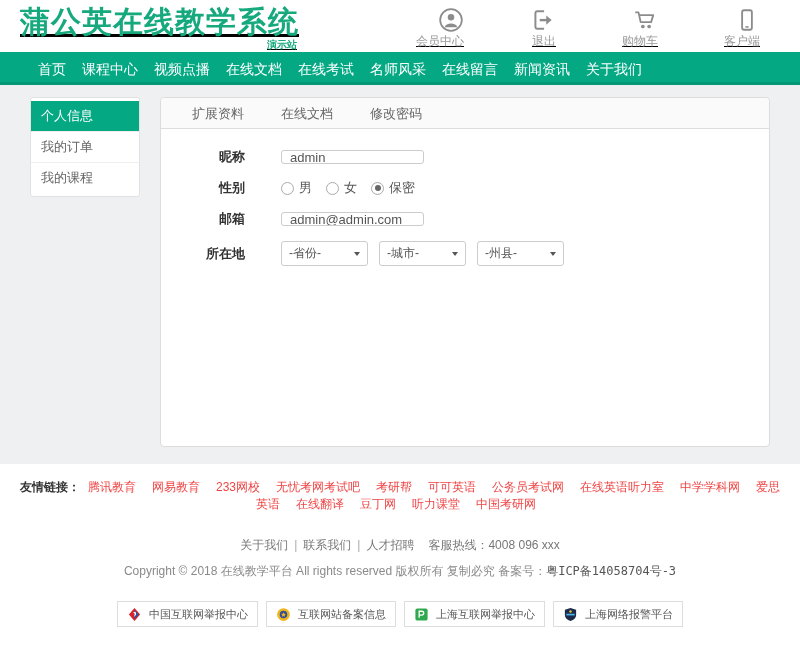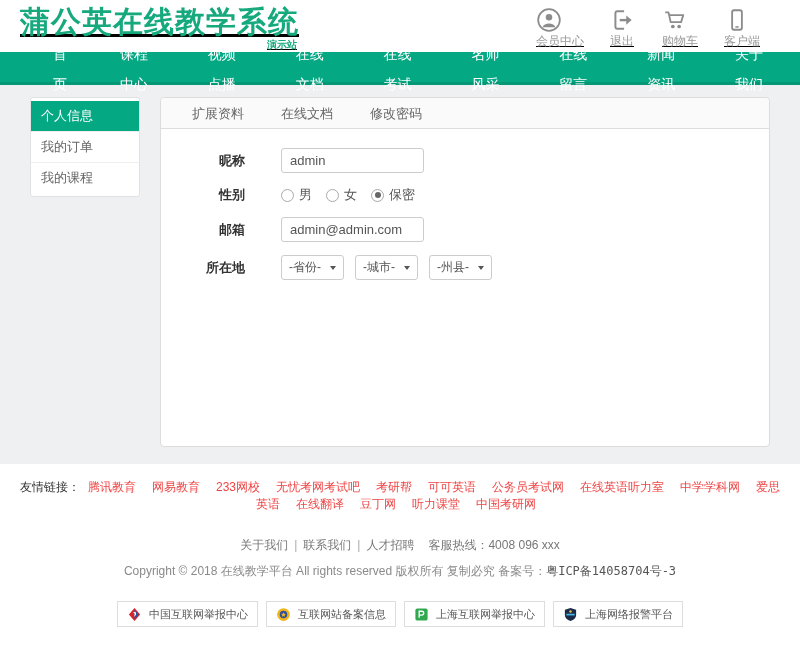--- a/index.html
+++ b/index.html
@@ -9,56 +9,56 @@
     font-family:"Liberation Sans","DejaVu Sans",sans-serif;
   }
   a { text-decoration:none; cursor:pointer; }
 
   
   .site-header { height:52px; background:#fff; display:flex; justify-content:space-between; align-items:center; padding:0 40px 0 20px;text-decoration:underline; }
   .logo-wrap { display:inline-block; margin-top:6px; }
   .logo-text { font-size:30px; font-weight:bold; color:#16a97d; letter-spacing:1px; line-height:32px; }
   .logo-sub { font-size:10px; font-weight:bold; color:#16a97d; text-align:right; padding-right:2px; }
   .quick-links { display:flex; gap:26px; margin-top:4px; }
-  .ql { display:flex; flex-direction:column; align-items:flex-start; gap:0; }
+  .ql { display:flex; flex-direction:column; align-items:flex-end; gap:0;margin-left:40px; }
   .ql svg { width:26px; height:26px; display:block; }
   .ql-label { font-size:12px; color:#999; }
 
   
   .main-nav { height:33px; background:#04a984; box-shadow:inset 0 -3px 0 rgba(0,0,0,.10); display:flex; align-items:center; padding-left:30px; }
-  .main-nav a { color:#fff; font-size:14px; margin:0 23px; line-height:30px; }
+  .main-nav a { color:#fff; font-size:14px; margin:0 8px; line-height:30px; }
 
   
   .content { background:#eef0f2; padding:12px 30px 17px; display:flex; gap:20px; min-height:379px; }
   .sidebar { width:110px; background:#fff; border:1px solid #e2e2e2; border-radius:3px; padding:3px 0; align-self:flex-start; }
   .side-item { font-size:13px; color:#666; padding:0 10px; line-height:30px; border-top:1px solid #efefef; cursor:pointer; }
   .side-item:first-child { border-top:none; }
   .side-item.active { background:#04a984; color:#fff; }
 
   .panel { flex:1; background:#fff; border:1px solid #dcdcdc; border-radius:4px; height:350px; }
   .tabs { height:31px; background:#fafafa; border-bottom:1px solid #ddd; display:flex; padding-left:17px; border-radius:4px 4px 0 0; }
   .tab { font-size:13px; color:#666; line-height:31px; padding:0 14px; margin-right:9px; cursor:pointer; }
   .tab.active { background:#fff; color:#333; height:32px; border:1px solid #e0e0e0; border-bottom:none; position:relative; z-index:1; }
 
   .profile-form { padding-top:19px; }
   .frow { display:flex; align-items:center; margin-bottom:13px; }
   .flabel { width:84px; text-align:right; font-size:13px; font-weight:bold; color:#333; margin-right:36px; flex:none; }
-  .tinput { width:143px; height:25px; border:1px solid #ccc; border-radius:3px; padding:0 8px; font-size:13px; color:#555; outline:none; background:#fff; font-family:inherit; }
+  .tinput { width:143px; height:14px; border:1px solid #ccc; border-radius:3px; padding:0 8px; font-size:13px; color:#555; outline:none; background:#fff; font-family:inherit; }
   .radio-group { display:flex; align-items:center; gap:14px; }
   .radio-opt { display:flex; align-items:center; gap:5px; font-size:13px; color:#555; cursor:pointer; }
   .radio { width:13px; height:13px; border:1px solid #a9a9a9; border-radius:50%; background:#fff; position:relative; flex:none; }
   .radio.checked::after { content:""; position:absolute; left:2.5px; top:2.5px; width:6px; height:6px; border-radius:50%; background:#666; }
   .selects { display:flex; gap:11px; }
-  .select { width:63px; height:25px; border:1px solid #ccc; border-radius:3px; background:#fff; display:flex; align-items:center; justify-content:space-between; padding:0 7px; font-size:12px; color:#555; cursor:pointer; }
+  .select { width:87px; height:25px; border:1px solid #ccc; border-radius:3px; background:#fff; display:flex; align-items:center; justify-content:space-between; padding:0 7px; font-size:12px; color:#555; cursor:pointer; }
   .caret { width:0; height:0; border-left:3.5px solid transparent; border-right:3.5px solid transparent; border-top:4.5px solid #555; }
 
   
   .site-footer { background:#fff; padding-top:15px; }
   .friends { width:770px; margin:0 auto; text-align:center; font-size:12px; color:#666; line-height:17px; }
-  .friends-label { font-weight:normal; color:#333; }
+  .friends-label { font-weight:bold; color:#333; }
   .friends a { color:#ef4444; margin:0 8px; }
   .about { text-align:center; font-size:12px; color:#777; margin-top:24px; }
   .about a { color:#777; }
   .sep { color:#aaa; margin:0 6px; }
   .hotline { margin-left:14px; }
   .copyright { text-align:center; font-size:12px; color:#8a8a8a; margin-top:9px; }
   .icp { color:#555; font-family:"DejaVu Sans Mono",monospace; }
   .badges { display:flex; justify-content:center; gap:8px; margin-top:21px; padding-bottom:13px; }
   .badge { display:flex; align-items:center; gap:7px; border:1px solid #ddd; background:#fff; height:26px; padding:0 9px; font-size:11px; color:#555; cursor:pointer; }
   .badge svg { width:15px; height:15px; flex:none; }

